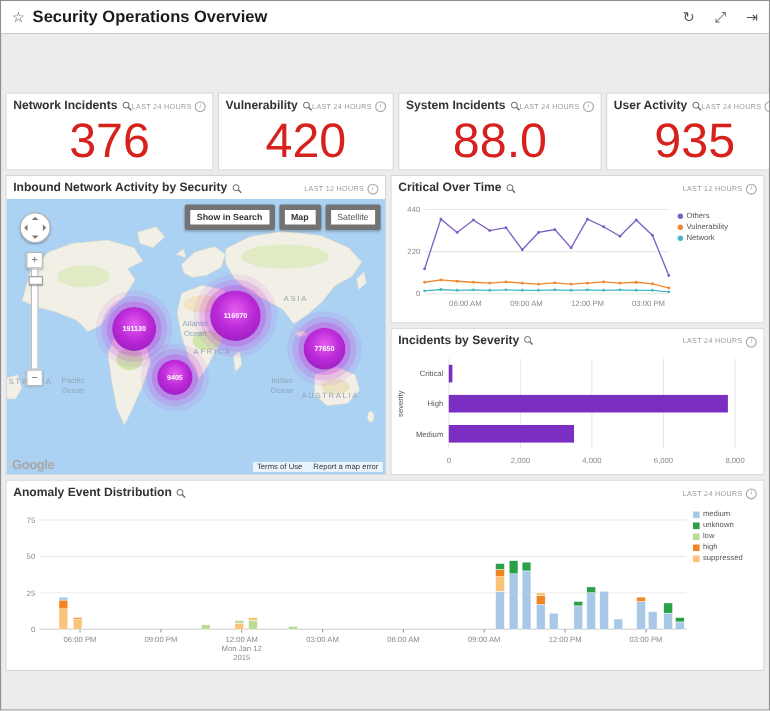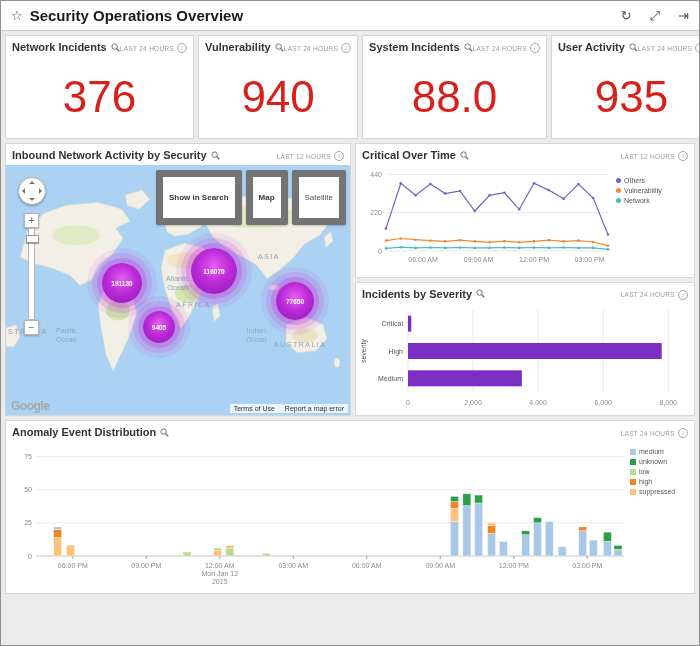--- a/index.html
+++ b/index.html
@@ -6,21 +6,21 @@
   .page{width:700px;height:646px;box-sizing:border-box;border:1px solid #8f8f8f;background:#ececec;position:relative;overflow:hidden;}
   
   .header{height:30px;background:#fff;border-bottom:1px solid #c9c9c9;display:flex;align-items:center;padding:0 10px;gap:7px;box-sizing:border-box;}
   .star{font-size:13px;color:#444;cursor:pointer;}
   .title{font-size:15px;font-weight:bold;color:#1a1a1a;}
   .actions{margin-left:auto;display:flex;gap:18px;font-size:13px;color:#555;}
   .actions span{cursor:pointer;}
   
   .content{padding:4px;display:flex;flex-direction:column;gap:4px;}
   .panel{background:#fff;border:1px solid #d6d6d6;box-sizing:border-box;position:relative;}
-  .kpi-row{display:flex;gap:4px;height:104px;}
+  .kpi-row{display:flex;gap:4px;height:120px;align-items:flex-end;}
   .kpi{flex:1;display:flex;flex-direction:column;}
   .panel-head{display:flex;justify-content:space-between;align-items:flex-start;padding:5px 6px 2px 6px;}
   .panel-title{font-size:11px;font-weight:bold;color:#333;display:flex;align-items:center;gap:4px;white-space:nowrap;}
   .range{font-size:6.5px;color:#9a9a9a;display:flex;align-items:center;gap:3px;letter-spacing:.3px;white-space:nowrap;padding-top:2px;}
   .info{width:8px;height:8px;border:1px solid #a5a5a5;border-radius:50%;color:#a5a5a5;font-size:6px;display:inline-flex;align-items:center;justify-content:center;font-style:italic;}
   .info::after{content:"i";}
   .zoom-icon{flex:0 0 auto;}
   .kpi-value{flex:1;display:flex;align-items:center;justify-content:center;font-size:44px;font-weight:400;}
   .mid-row{display:flex;gap:4px;height:273px;}
   .map-panel{width:346px;flex:0 0 auto;}
@@ -42,21 +42,21 @@
   .tri{position:absolute;width:0;height:0;border:3px solid transparent;}
   .tri.up{top:3px;left:10px;border-bottom-color:#777;border-top:none;}
   .tri.down{bottom:3px;left:10px;border-top-color:#777;border-bottom:none;}
   .tri.left{left:3px;top:10px;border-right-color:#777;border-left:none;}
   .tri.right{right:3px;top:10px;border-left-color:#777;border-right:none;}
   .zoom-ctrl{position:absolute;left:18px;top:48px;display:flex;flex-direction:column;align-items:center;}
   .zbtn{width:15px;height:15px;background:#fff;border:1px solid #b5b5b5;font-size:10px;line-height:13px;text-align:center;color:#666;box-shadow:0 1px 2px rgba(0,0,0,.25);cursor:pointer;box-sizing:border-box;}
   .ztrack{width:7px;height:92px;background:#fff;border:1px solid #b5b5b5;position:relative;box-sizing:border-box;cursor:pointer;}
   .zhandle{position:absolute;top:6px;left:-3px;width:11px;height:6px;background:#fff;border:1px solid #999;box-shadow:0 1px 1px rgba(0,0,0,.3);}
   .map-btns{position:absolute;top:5px;right:4px;display:flex;gap:4px;}
-  .mbtn{background:#fff;border:7px solid #737373;border-radius:2px;font-size:8px;padding:16px 6px;color:#333;box-shadow:0 1px 2px rgba(0,0,0,.2);cursor:pointer;font-family:"Liberation Sans",sans-serif;}
+  .mbtn{background:#fff;border:5px solid #737373;border-radius:2px;font-size:8px;padding:2px 6px;color:#333;box-shadow:0 1px 2px rgba(0,0,0,.2);cursor:pointer;font-family:"Liberation Sans",sans-serif;}
   .mbtn.bold{font-weight:bold;}
   .mbtn.sat{color:#555;}
   .geo{position:absolute;color:#8fa6ba;pointer-events:none;}
   .ocean{font-size:7px;white-space:pre-line;text-align:center;line-height:1.25;}
   .region{font-size:7px;color:#96a2aa;letter-spacing:1.5px;}
   .glogo{position:absolute;left:5px;bottom:2px;font-size:12px;font-weight:bold;color:#a8a8a8;letter-spacing:-.5px;cursor:pointer;}
   .map-links{position:absolute;right:2px;bottom:2px;font-size:7px;color:#333;background:rgba(255,255,255,.75);padding:1px 4px;display:flex;gap:10px;}
   .map-links span{cursor:pointer;}
 </style>
 </head>
@@ -100,21 +100,21 @@
             <svg class="zoom-icon" width="9" height="9" viewBox="0 0 10 10">
                 <circle cx="4" cy="4" r="3" fill="none" stroke="#666"></circle>
                 <line x1="6.2" y1="6.2" x2="9.2" y2="9.2" stroke="#666" stroke-width="1.4"></line>
               </svg>
             </span>
           <span class="range">
               <span>LAST 24 HOURS</span>
               <span class="info"></span>
             </span>
         </div>
-        <div class="kpi-value" style="color: rgb(214, 33, 28);">940</div>
+        <div class="kpi-value" style="color: rgb(214, 33, 28);">420</div>
       </div>
       <div class="panel kpi">
         <div class="panel-head">
           <span class="panel-title">
               <span>System Incidents</span>
             <svg class="zoom-icon" width="9" height="9" viewBox="0 0 10 10">
                 <circle cx="4" cy="4" r="3" fill="none" stroke="#666"></circle>
                 <line x1="6.2" y1="6.2" x2="9.2" y2="9.2" stroke="#666" stroke-width="1.4"></line>
               </svg>
             </span>

